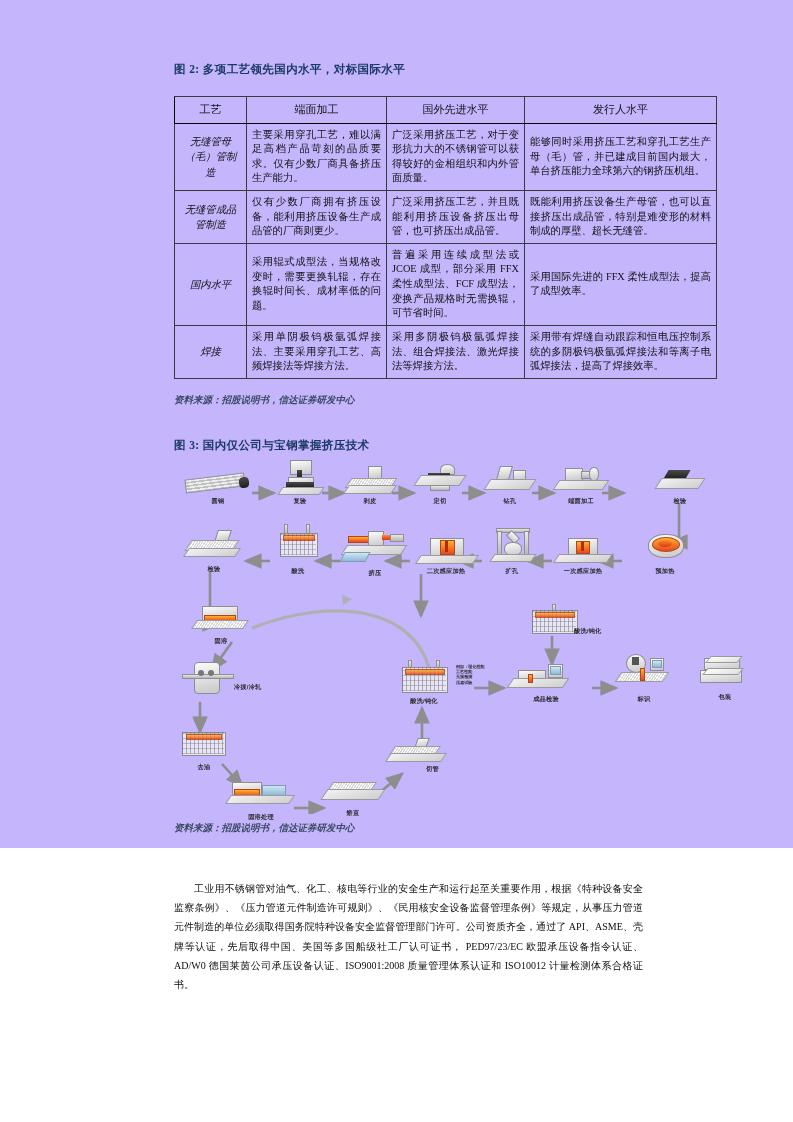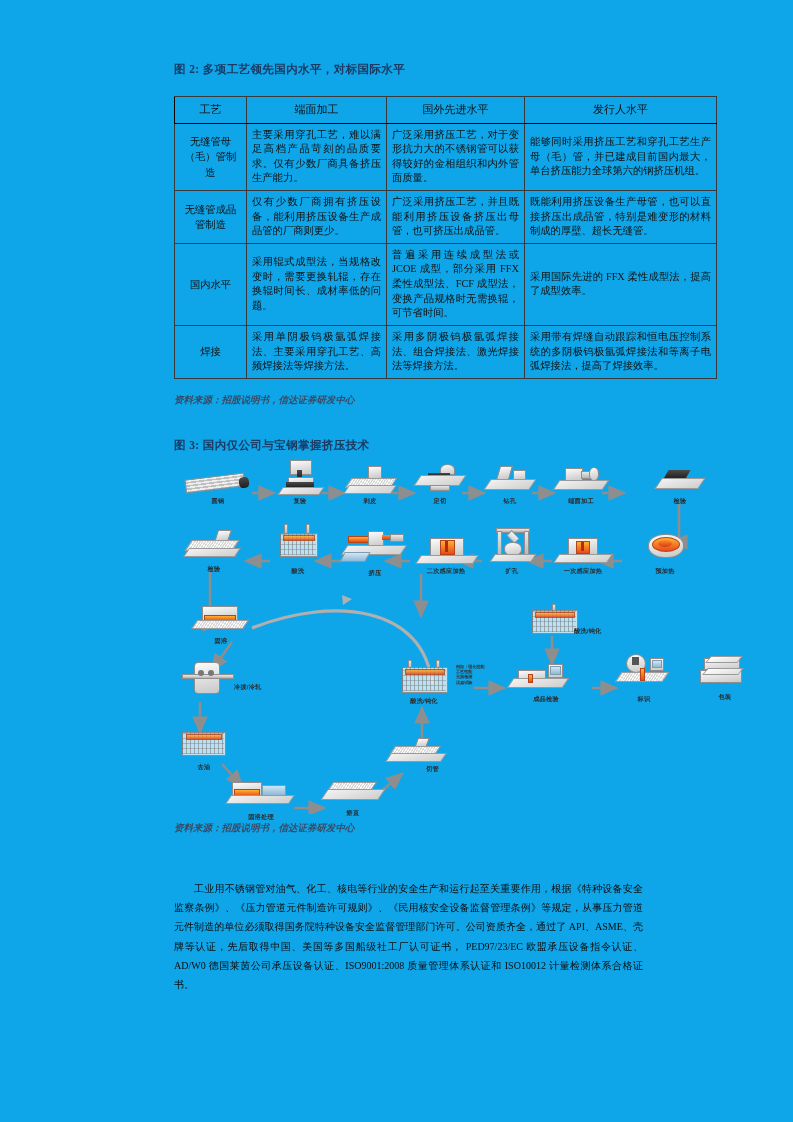--- a/index.html
+++ b/index.html
@@ -12,22 +12,22 @@
     height: 1122px;
     position: relative;
     font-family: "Liberation Serif", "DejaVu Serif", serif;
     color: #000;
     overflow: hidden;
   }
   .page {
     position: absolute;
     left: 0; top: 0;
     width: 793px;
-    height: 1122px;
-    background: #0ea5e9;
+    height: 848px;
+    background: #c4b5fd;
   }
 
   
   .fig-caption {
     position: absolute;
     font-family: "Liberation Serif", "DejaVu Serif", serif;
     font-weight: bold;
     font-size: 11.5px;
     color: #1b3a63;
     letter-spacing: 0.4px;
@@ -63,20 +63,21 @@
     font-weight: normal;
     font-size: 11px;
     padding: 5px 4px;
     border-bottom: 1.6px solid #000;
   }
   table.spec thead tr th:first-child { border-left: none; }
   table.spec tbody td.c0 {
     text-align: center;
     font-size: 10.3px;
     line-height: 1.5;
+    font-style: italic;
   }
   table.spec tbody td.body {
     text-align: justify;
     text-align-last: left;
   }
   .col0 { width: 72px; }
   .col1 { width: 140px; }
   .col2 { width: 138px; }
   .col3 { width: 192px; }
 

